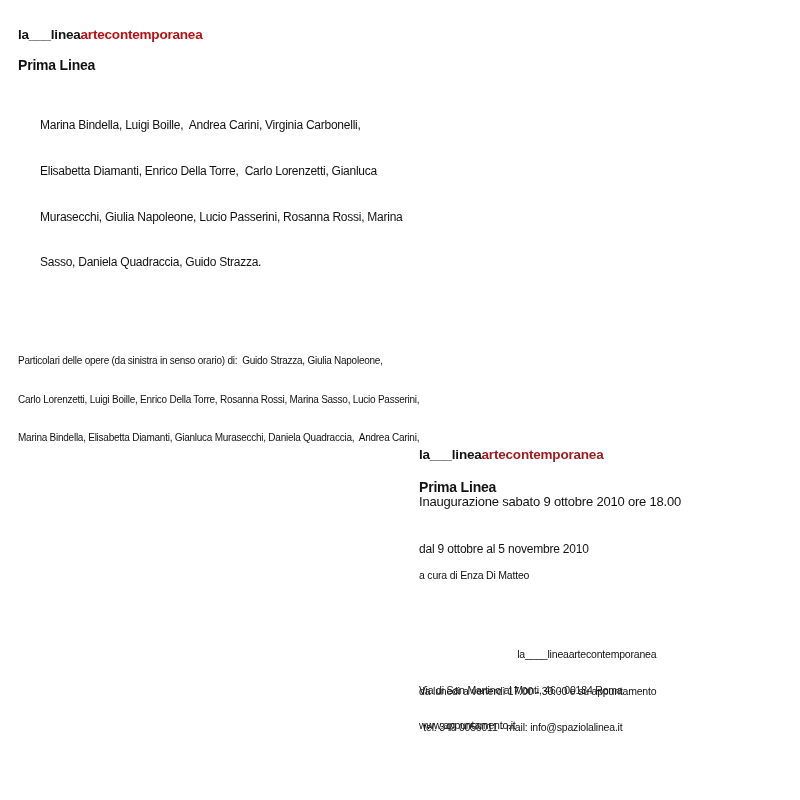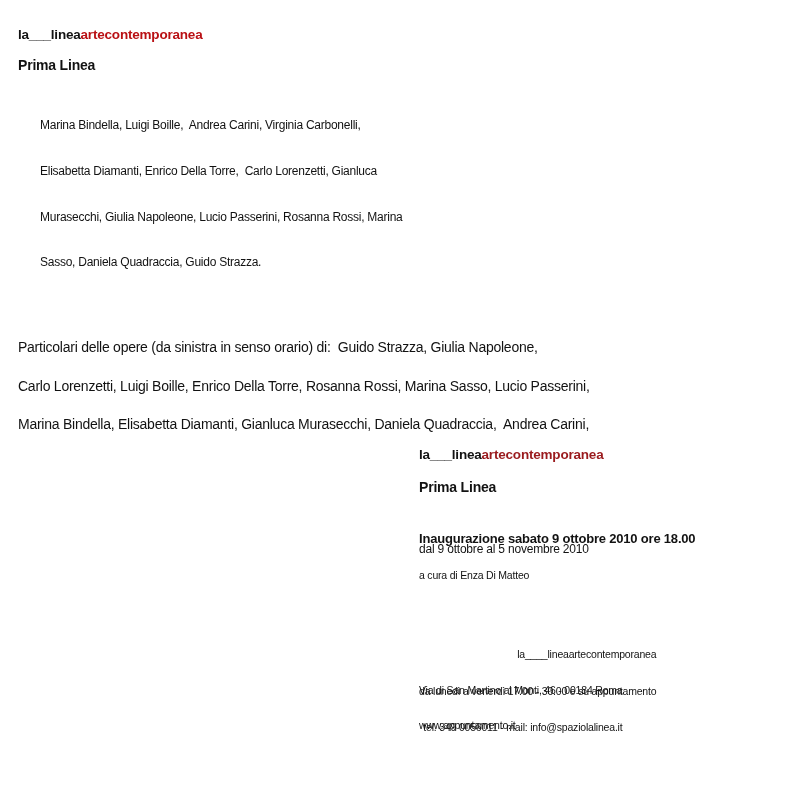--- a/index.html
+++ b/index.html
@@ -16,26 +16,26 @@
   .abs { position: absolute; white-space: pre; }
 
   
   .brand { font-weight: bold; font-size: 13.5px; letter-spacing: -0.2px; }
   .brand .accent { font-weight: bold; }
 
   
   .brand-left   { left: 18px; top: 27px; }
   .title-left   { left: 18px; top: 57px; font-size: 14px; font-weight: bold; letter-spacing: -0.2px; }
   .artists      { left: 18px; top: 88px; font-size: 12px; line-height: 15.2px; letter-spacing: -0.25px; margin-left: 22px; }
-  .caption      { left: 18px; top: 316px; font-size: 14px; line-height: 12.7px; letter-spacing: -0.25px; }
+  .caption      { left: 18px; top: 330px; font-size: 10px; line-height: 12.7px; letter-spacing: -0.25px; }
 
   
   .brand-right  { left: 419px; top: 447px; }
   .title-right  { left: 419px; top: 479px; font-size: 14px; font-weight: bold; letter-spacing: -0.2px; }
-  .opening      { left: 419px; top: 531px; font-size: 13px; font-weight: bold; letter-spacing: -0.2px; }
+  .opening      { left: 419px; top: 494px; font-size: 13px; font-weight: normal; letter-spacing: -0.2px; }
   .dates        { left: 419px; top: 542px; font-size: 12px; letter-spacing: -0.2px; }
   .curator      { left: 419px; top: 569px; font-size: 10.5px; letter-spacing: -0.2px; }
 
   .contact      { font-size: 10.5px; line-height: 12.2px; letter-spacing: -0.2px; text-align: right; }
   .contact-1    { left: 419px; top: 624px; }
   .contact-2    { left: 419px; top: 660px; }
   .contact-3    { left: 419px; top: 695px; }
 </style>
 </head>
 <body>

